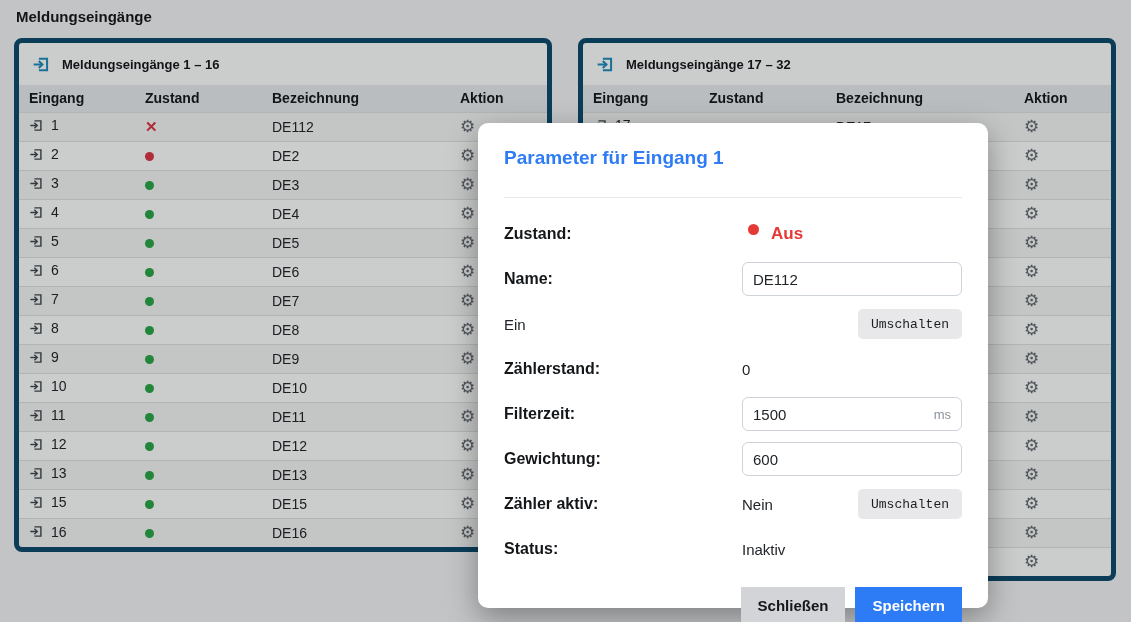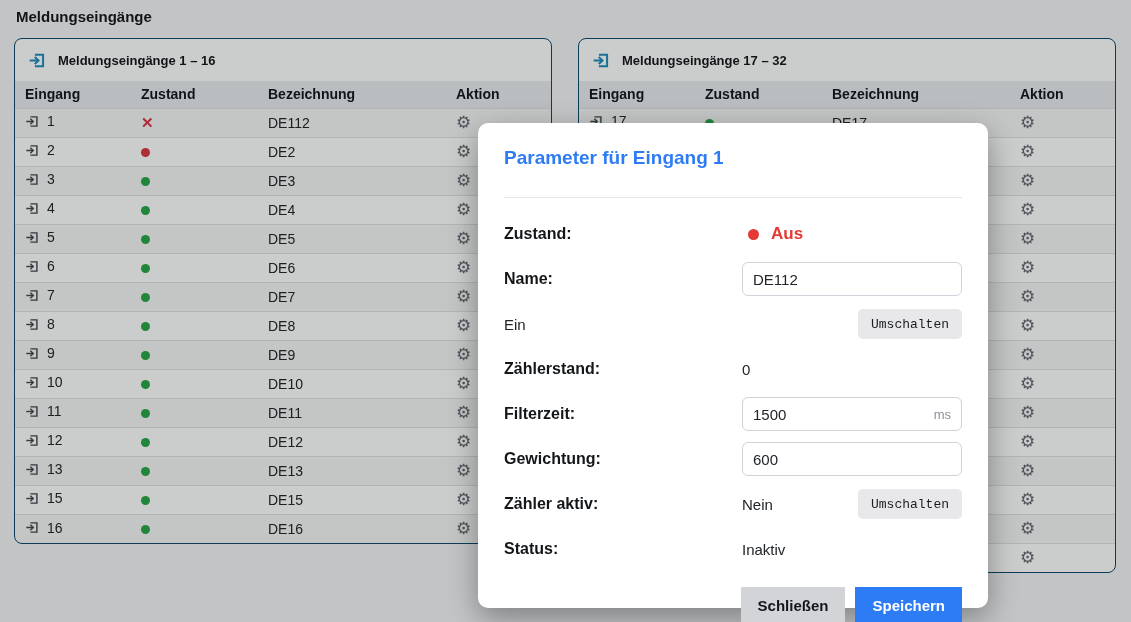--- a/index.html
+++ b/index.html
@@ -12,21 +12,21 @@
     color:#1a1d20;
   }
   .page-title {
     position:absolute; left:16px; top:8px;
     font-size:15px; font-weight:bold; color:#14171a;
   }
   
   .card {
     position:absolute; top:38px; width:538px;
     background:#ffffff;
-    border:1px solid #0c4a6e;
+    border:5px solid #0c4a6e;
     border-radius:8px;
     overflow:hidden;
     z-index:1;
   }
   .card-left  { left:14px; }
   .card-right { left:578px; }
   .card-header {
     display:flex; align-items:center; gap:11px;
     height:42px; padding:0 13px;
     font-size:13px; font-weight:bold; color:#14171a;
@@ -605,21 +605,21 @@
 
 <div class="backdrop"></div>
 
 <div class="modal">
   <div class="modal-title">Parameter für Eingang 1</div>
   <div class="divider"></div>
   <div id="modal-rows">
       <div class="form-row">
         <div class="form-label">Zustand:</div>
         <div class="form-value">
-          <span style="display:inline-flex;align-items:center">
+          <span style="display:inline-flex;align-items:flex-start">
             <span class="status-dot"></span>
             <span class="status-text">Aus</span>
           </span>
         </div>
       </div>
       <div class="form-row">
         <div class="form-label">Name:</div>
         <div class="form-value">
           <span class="input-wrap"><input class="text-input" value="DE112" style=""></span>
         </div>

